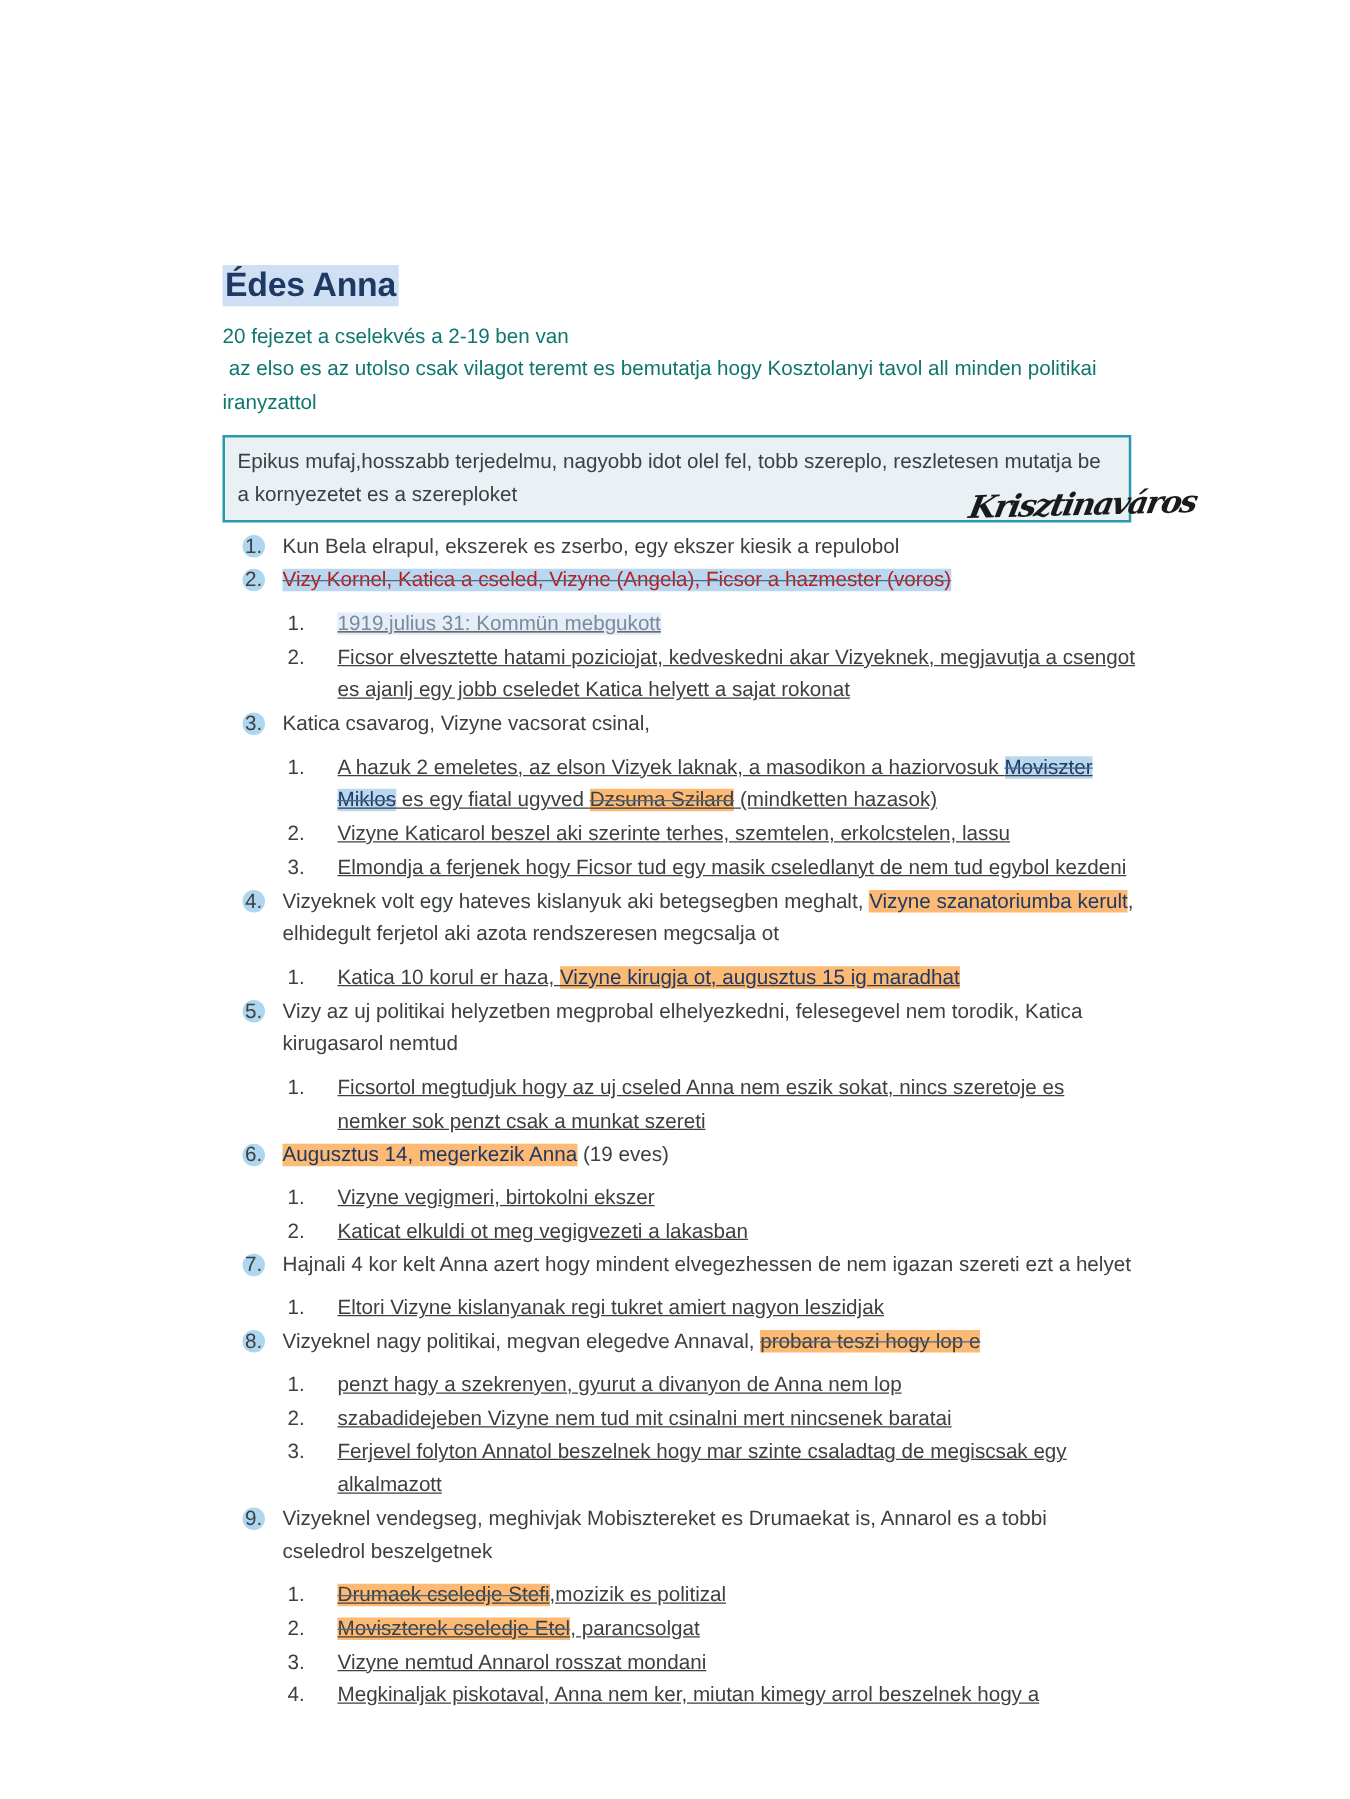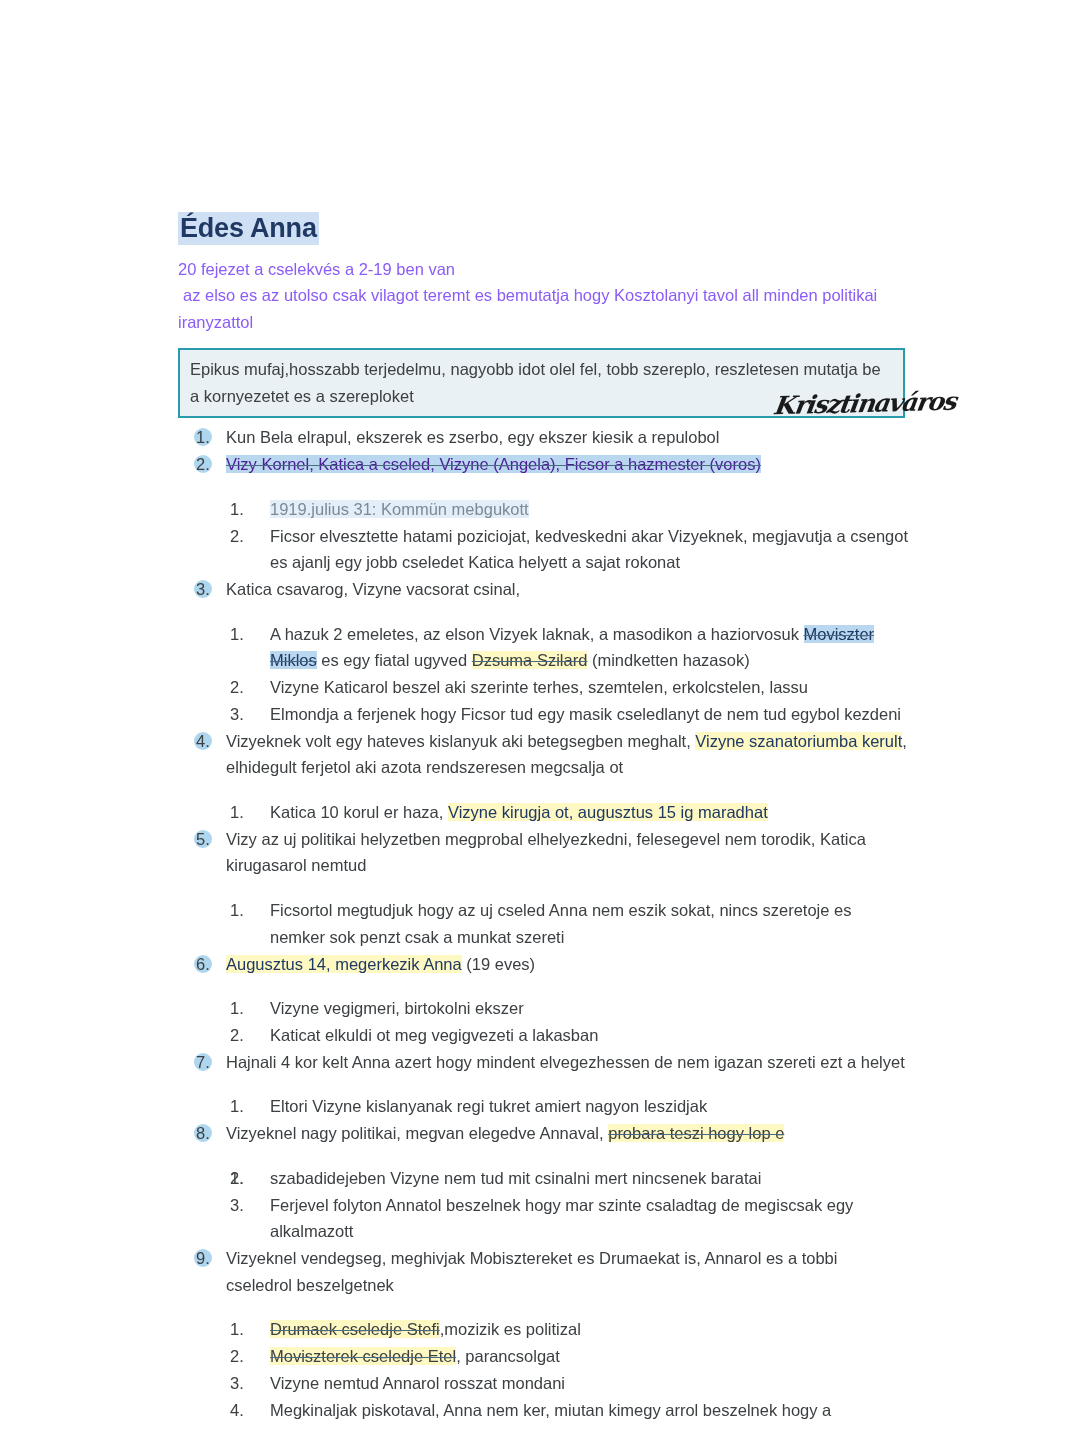--- a/index.html
+++ b/index.html
@@ -45,21 +45,21 @@
   .doc-title .hl {
     background: #cfe0f5;
     padding: 1px 2px 2px 2px;
     border-radius: 1px;
   }
 
   
   .para {
     font-size: 16.5px;
     line-height: 1.62;
-    color: #8b5cf6;
+    color: #0f766e;
     margin: 0;
   }
   .para.indent1 { text-indent: 5px; }
 
   
   .callout {
     margin-top: 12px;
     margin-bottom: 6px;
     border: 2px solid #2a9aad;
     background: #e9f1f4;
@@ -101,23 +101,24 @@
   ol.lvl1 > li > .marker.hl-num::before {
     content: counter(l1) ".";
     background: #aed6ee;
     border-radius: 9px;
     padding: 0px 2px;
     box-decoration-break: clone;
   }
 
   ol.lvl2 {
     list-style: none;
-    margin: 18px 0 0 0;
+    margin: 8px 0 0 0;
     padding: 0;
     counter-reset: l2;
+    text-decoration: underline;
   }
   ol.lvl2 > li {
     counter-increment: l2;
     position: relative;
     padding-left: 44px;
     font-size: 16.5px;
     line-height: 1.62;
   }
   ol.lvl2 > li > .marker {
     position: absolute;
@@ -129,24 +130,24 @@
   }
   ol.lvl2 > li > .marker::before {
     content: counter(l2) ".";
   }
 
   .txt { display: inline; }
 
   
   .hl-blue {
     background: #b9d7ef;
-    color: #4c1d95;
+    color: #b91c1c;
   }
   .hl-blue-soft {
-    background: #fef9c3;
+    background: #fdba74;
     color: #3c4043;
   }
   .hl-faint {
     background: #e4eef8;
     color: #7a8a99;
   }
   .strike {
     text-decoration: line-through;
     text-decoration-color: #4b6a86;
     text-decoration-thickness: 1px;
@@ -269,20 +270,21 @@
           </li>
         </ol>
       </li>
 
       <li>
         <span class="marker hl-num"></span>
         <span class="txt">Vizyeknel nagy politikai, megvan elegedve Annaval, </span><span class="txt hl-blue-soft strike">probara teszi hogy lop e</span>
         <ol class="lvl2">
           <li>
             <span class="marker"></span>
+            <span class="txt">penzt hagy a szekrenyen, gyurut a divanyon de Anna nem lop</span>
           </li>
           <li>
             <span class="marker"></span>
             <span class="txt">szabadidejeben Vizyne nem tud mit csinalni mert nincsenek baratai</span>
           </li>
           <li>
             <span class="marker"></span>
             <span class="txt">Ferjevel folyton Annatol beszelnek hogy mar szinte csaladtag de megiscsak egy alkalmazott</span>
           </li>
         </ol>

